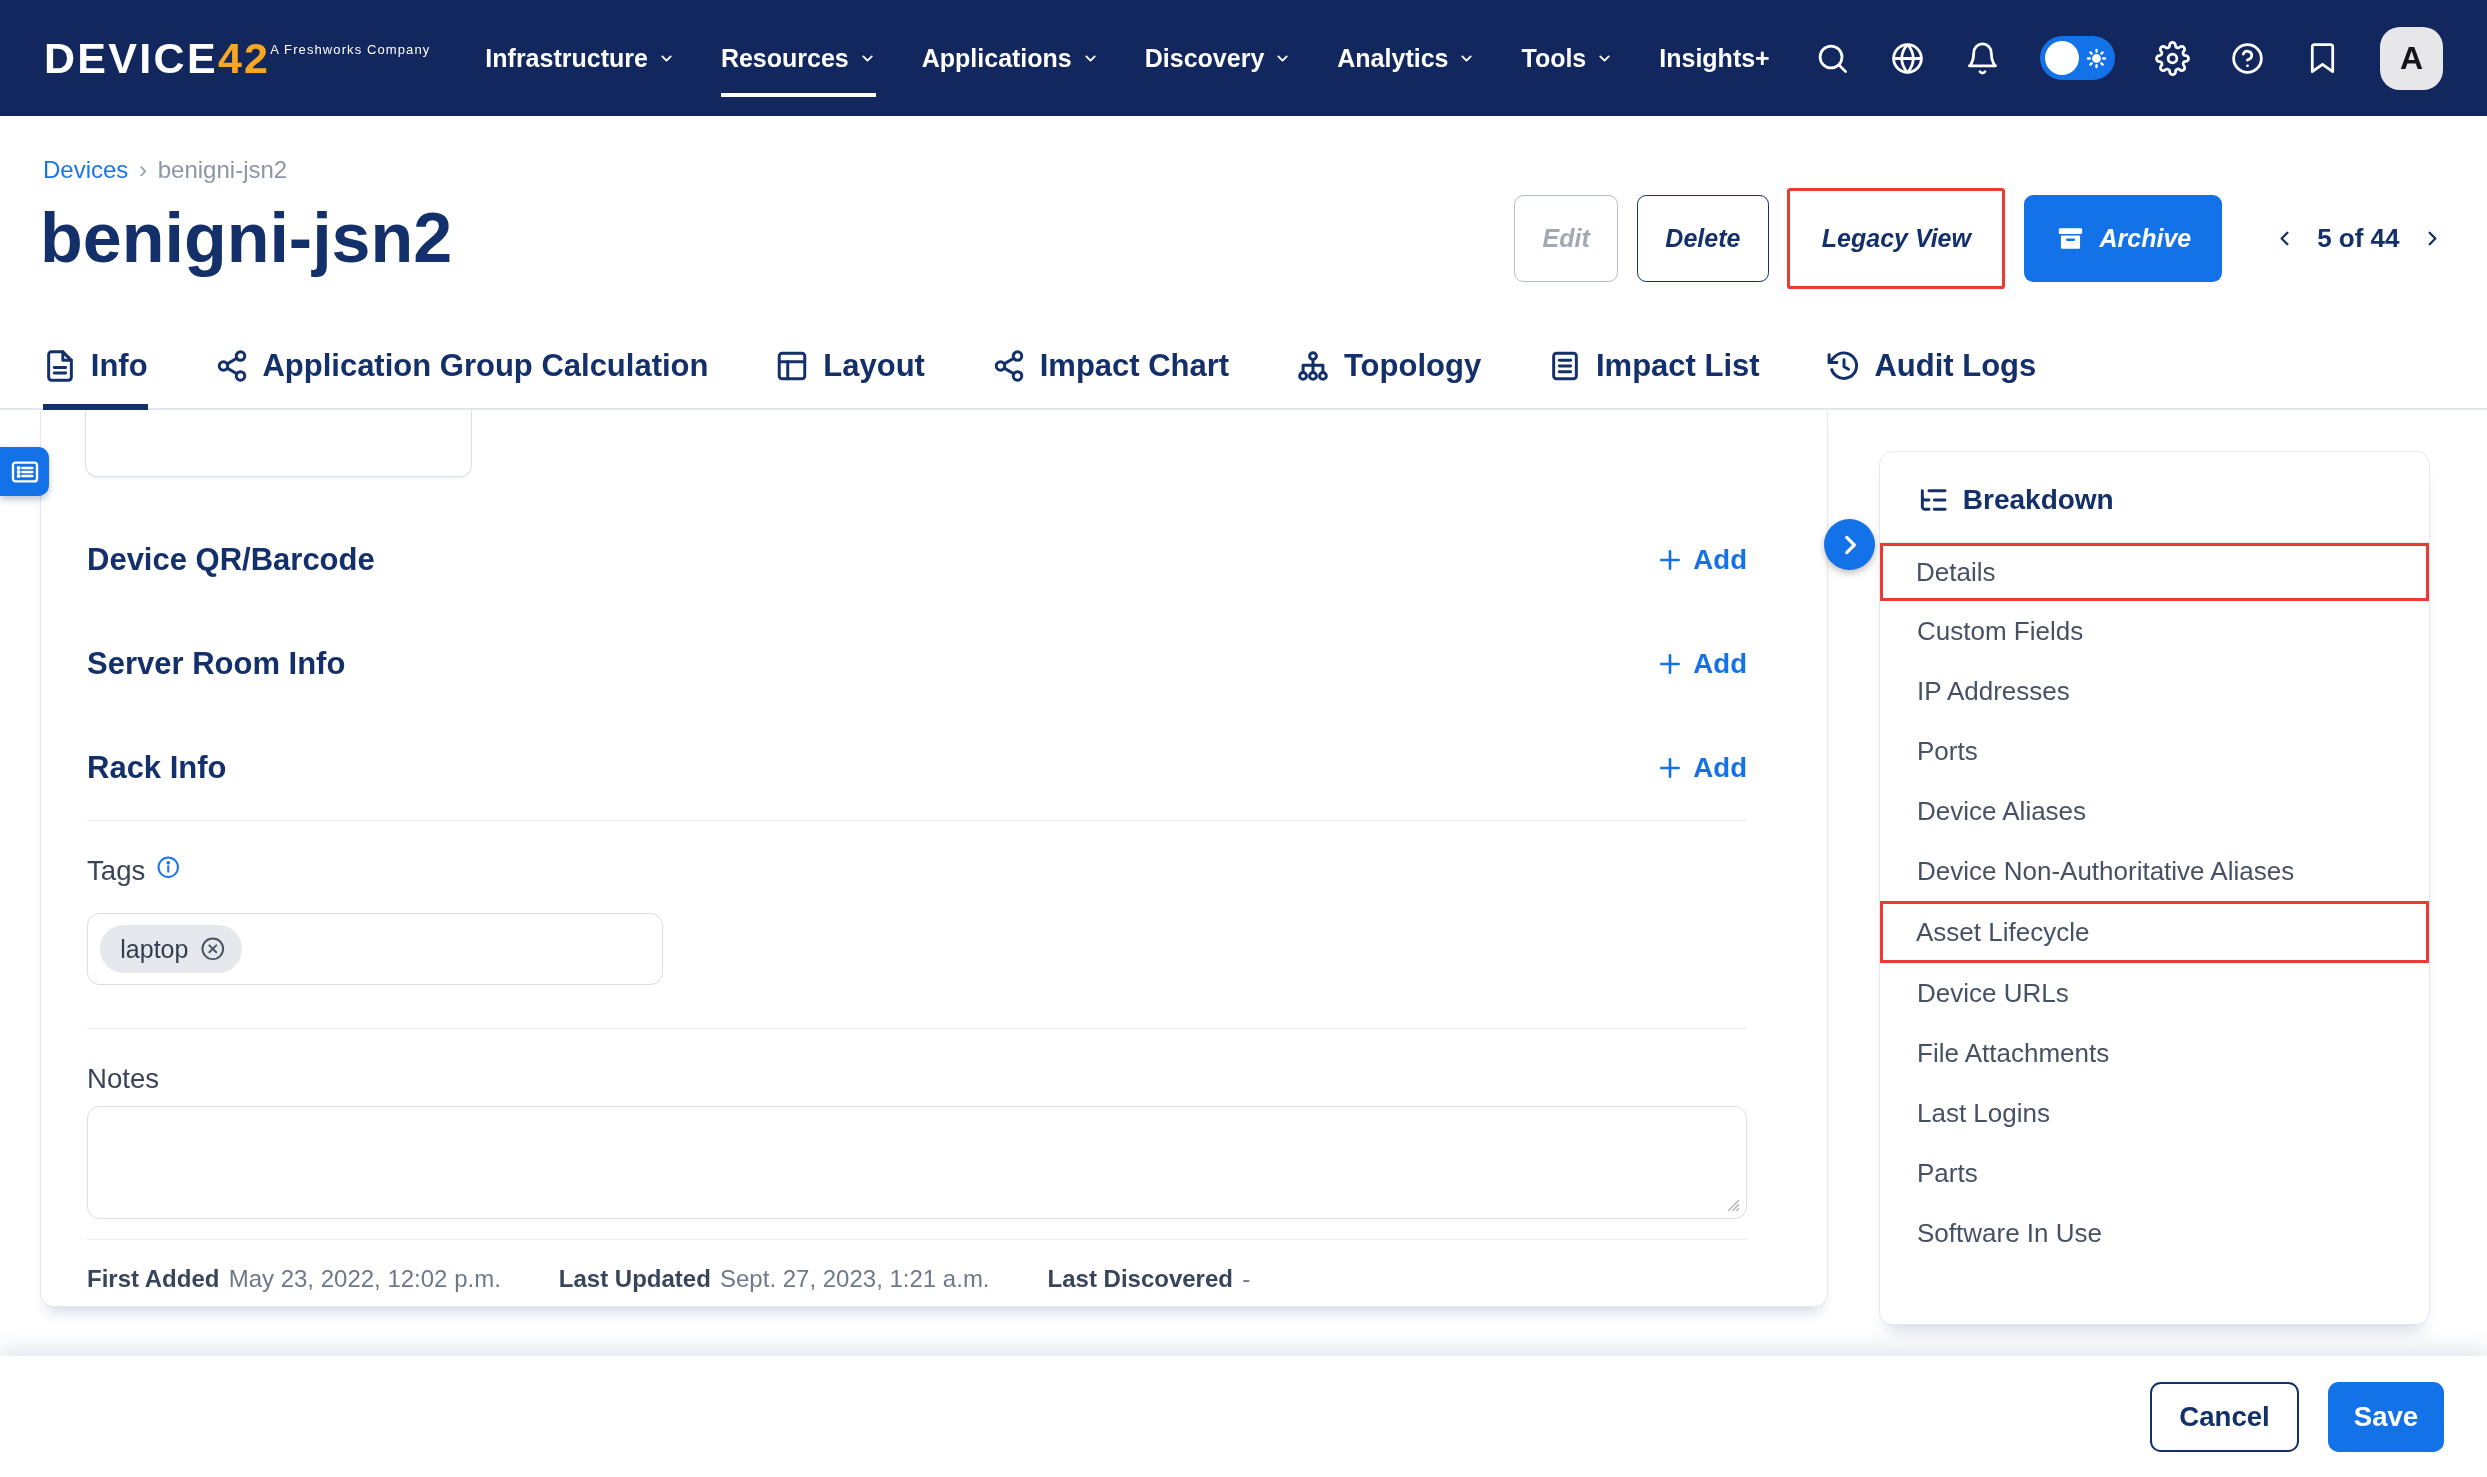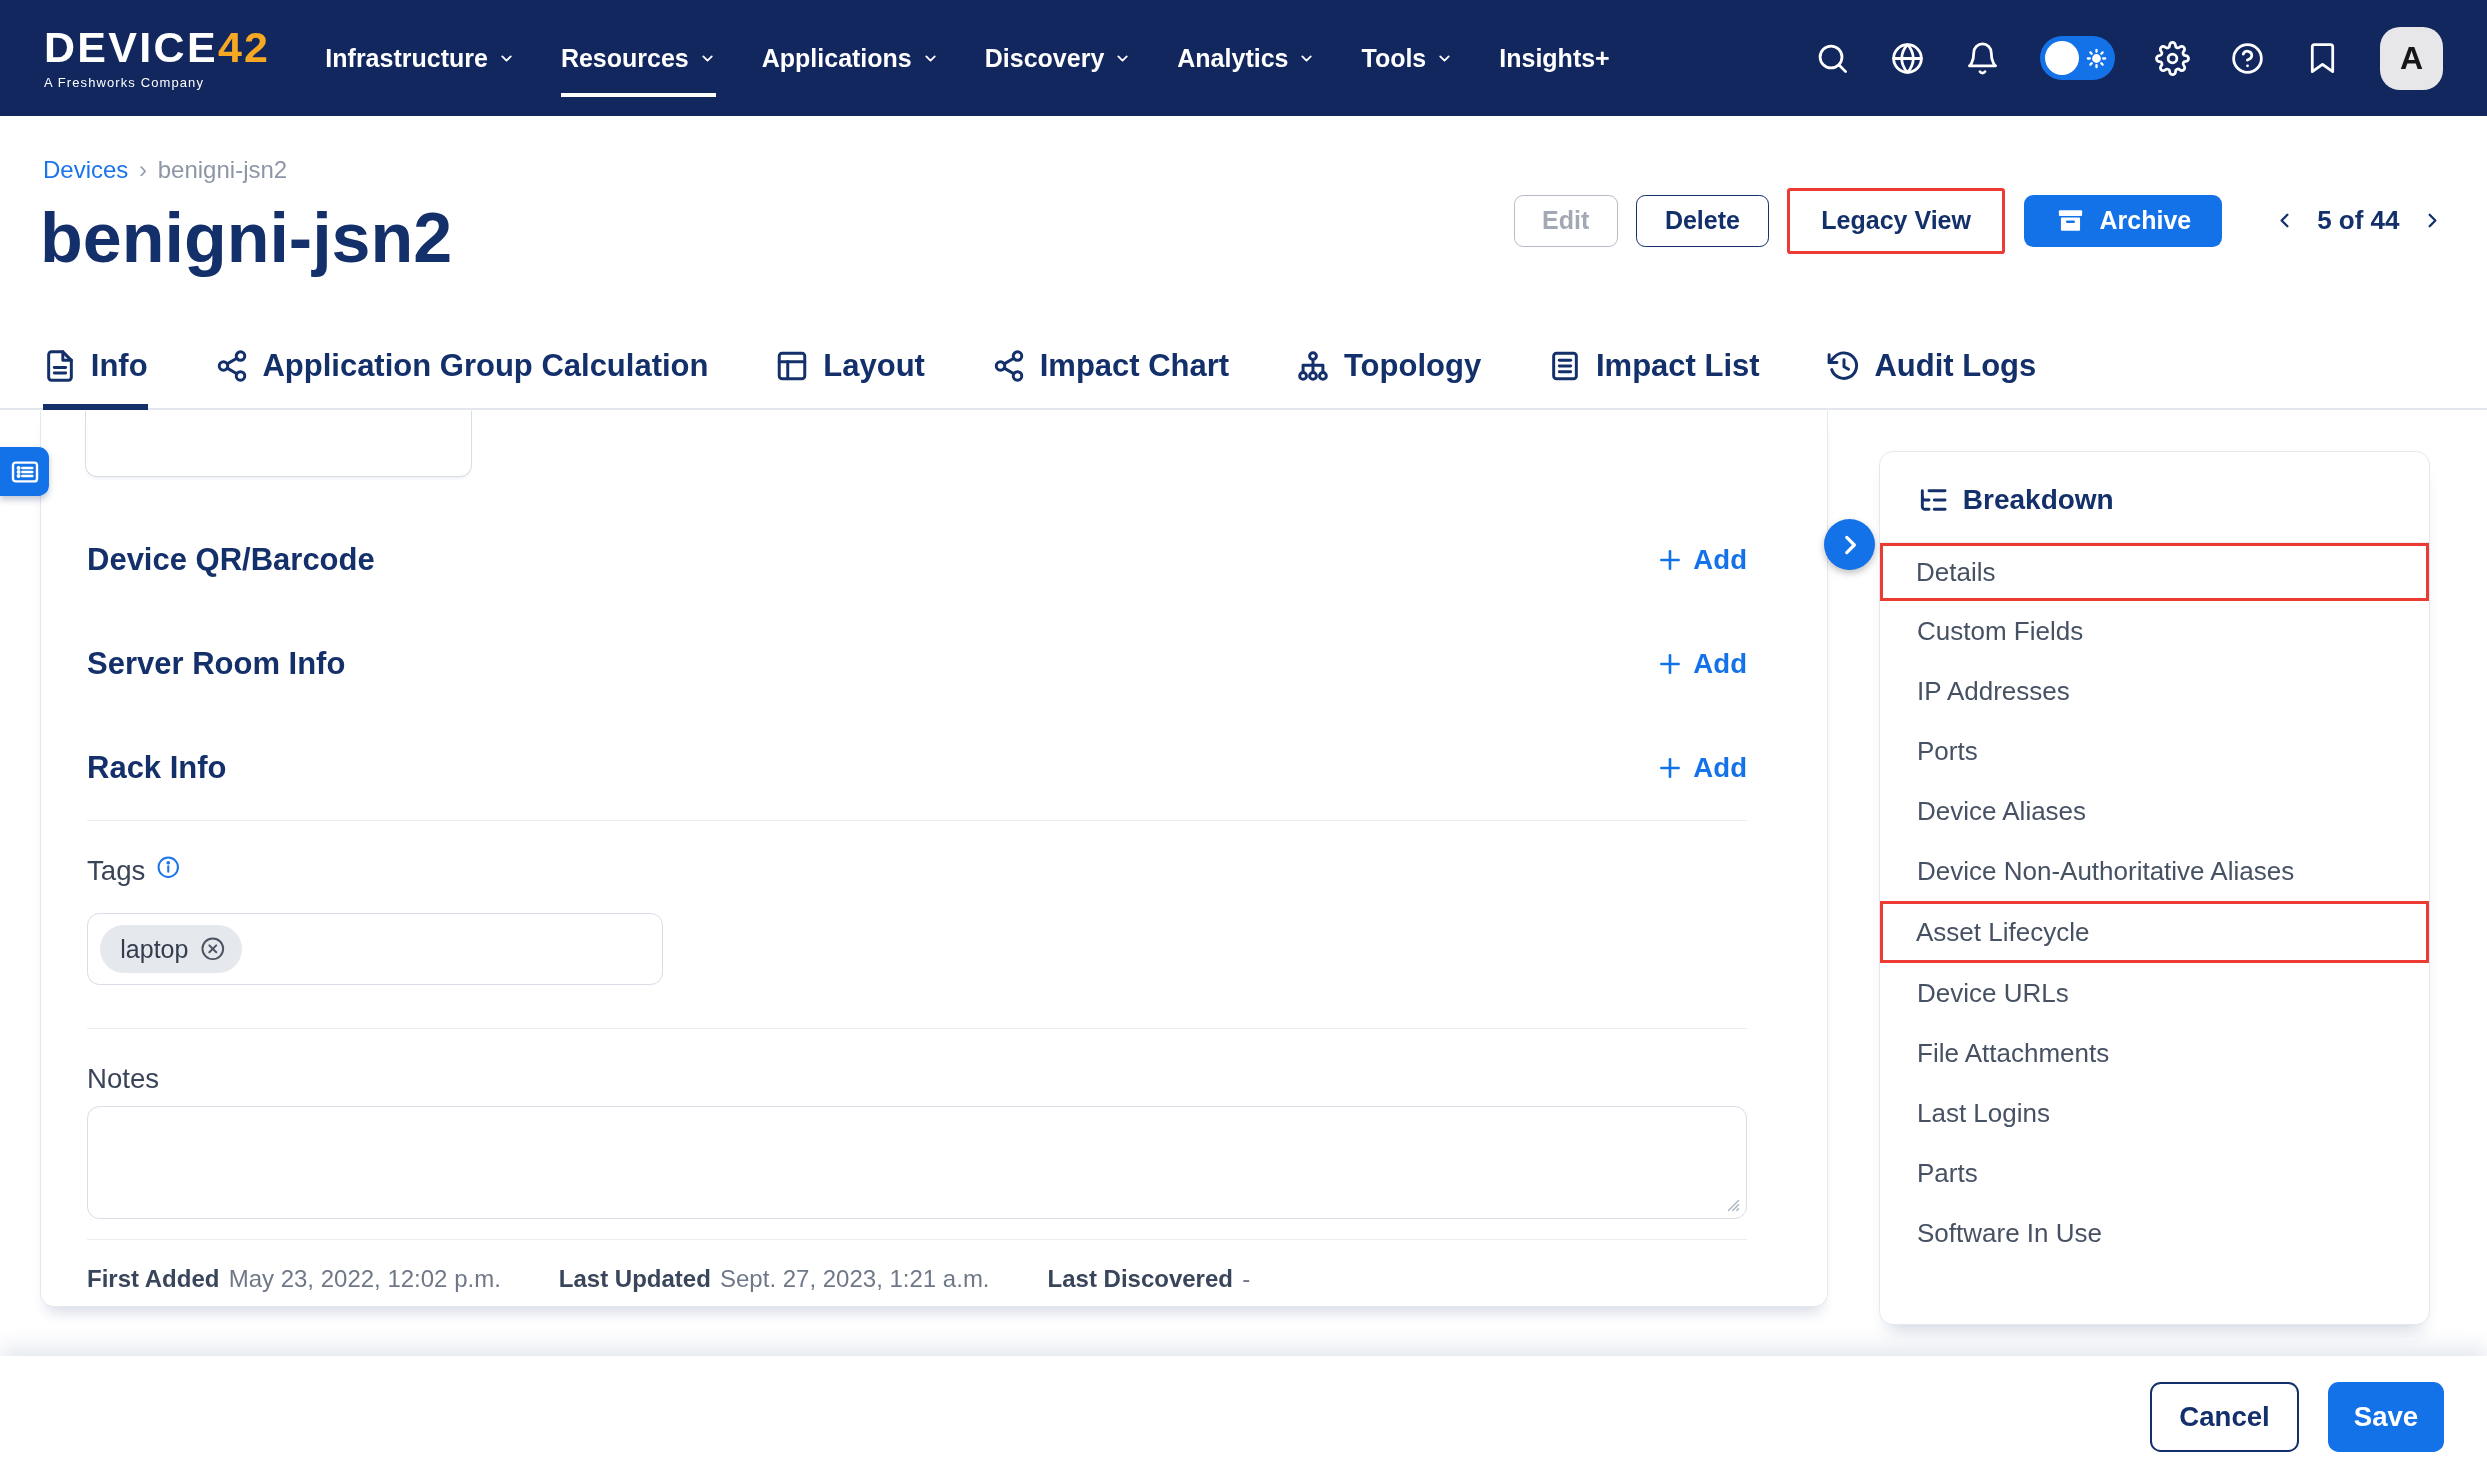--- a/index.html
+++ b/index.html
@@ -2,21 +2,21 @@
 <html style="font-size:12.3px"><head>
 <meta charset="utf-8">
 <style>
   * { margin:0; padding:0; box-sizing:border-box; }
   html,body { width:2487px; height:1477px; overflow:hidden; background:#fff;
               font-family:"Liberation Sans", sans-serif; }
   .app { position:relative; width:2487px; height:1477px; }
 
   
   .topnav { height:116px; background:#12275E; display:flex; align-items:center; padding:0 44px; }
-  .logo { display:flex; flex-direction:column; margin-right:55px; cursor:pointer; }
+  .logo { display:flex; flex-direction:row; margin-right:55px; cursor:pointer; }
   .logo-main { font-size:43px; font-weight:bold; color:#fff; letter-spacing:2.3px; line-height:1; }
   .logo-accent { color:#F7A823; }
   .logo-tag { font-size:13px; color:#fff; letter-spacing:1.1px; margin-top:5.4px; }
   .nav-menu { display:flex; gap:46px; align-items:center; }
   .nav-item { position:relative; display:flex; align-items:center; gap:10px; color:#fff;
               font-size:25px; font-weight:600; cursor:pointer; padding:7.7px 0; }
   .nav-item.active::after { content:""; position:absolute; left:0; right:0; bottom:-17px;
               height:3.8px; background:#fff; }
   .nav-right { margin-left:auto; display:flex; align-items:center; gap:40px; }
   .nav-icon { width:35px; height:35px; cursor:pointer; display:block; }
@@ -30,23 +30,23 @@
   
   .header { position:relative; height:294px; background:#fff; }
   .breadcrumb { position:absolute; top:40px; left:43px; display:flex; align-items:center;
                 gap:10.7px; font-size:24px; }
   .crumb-link { color:#1B74EC; cursor:pointer; }
   .crumb-sep { color:#98A1B0; }
   .crumb-cur { color:#8D96A6; }
   .page-title { position:absolute; top:84px; left:40px; font-size:70px; font-weight:bold;
                 color:#14306A; line-height:1.1; }
   .actions { position:absolute; top:72px; right:43px; display:flex; align-items:center; gap:18.4px; }
-  .btn { height:52px; border-radius:9.2px; font-size:25px; font-weight:bold; display:flex;
+  .btn { height:87px; border-radius:9.2px; font-size:25px; font-weight:bold; display:flex;
          align-items:center; justify-content:center; padding:0 27.6px; background:#fff; cursor:pointer;
-         border:none; font-family:inherit; }
+         border:none; font-family:inherit;font-style:italic; }
   .btn-edit { border:1.5px solid #B6BCC6; color:#A2A9B5; }
   .btn-delete { border:1.5px solid #14306A; color:#14306A; }
   .btn-legacy { color:#14306A; }
   .red-frame { border:3.8px solid #EC3B33; border-radius:3.1px; padding:3.8px; }
   .btn-archive { background:#1472E9; color:#fff; gap:13.8px; padding:0 31px; }
   .pager { display:flex; align-items:center; gap:21.5px; margin-left:32px; color:#14306A;
            font-size:26px; font-weight:bold; }
   .pager-chevron { width:23px; height:23px; cursor:pointer; }
 
   

